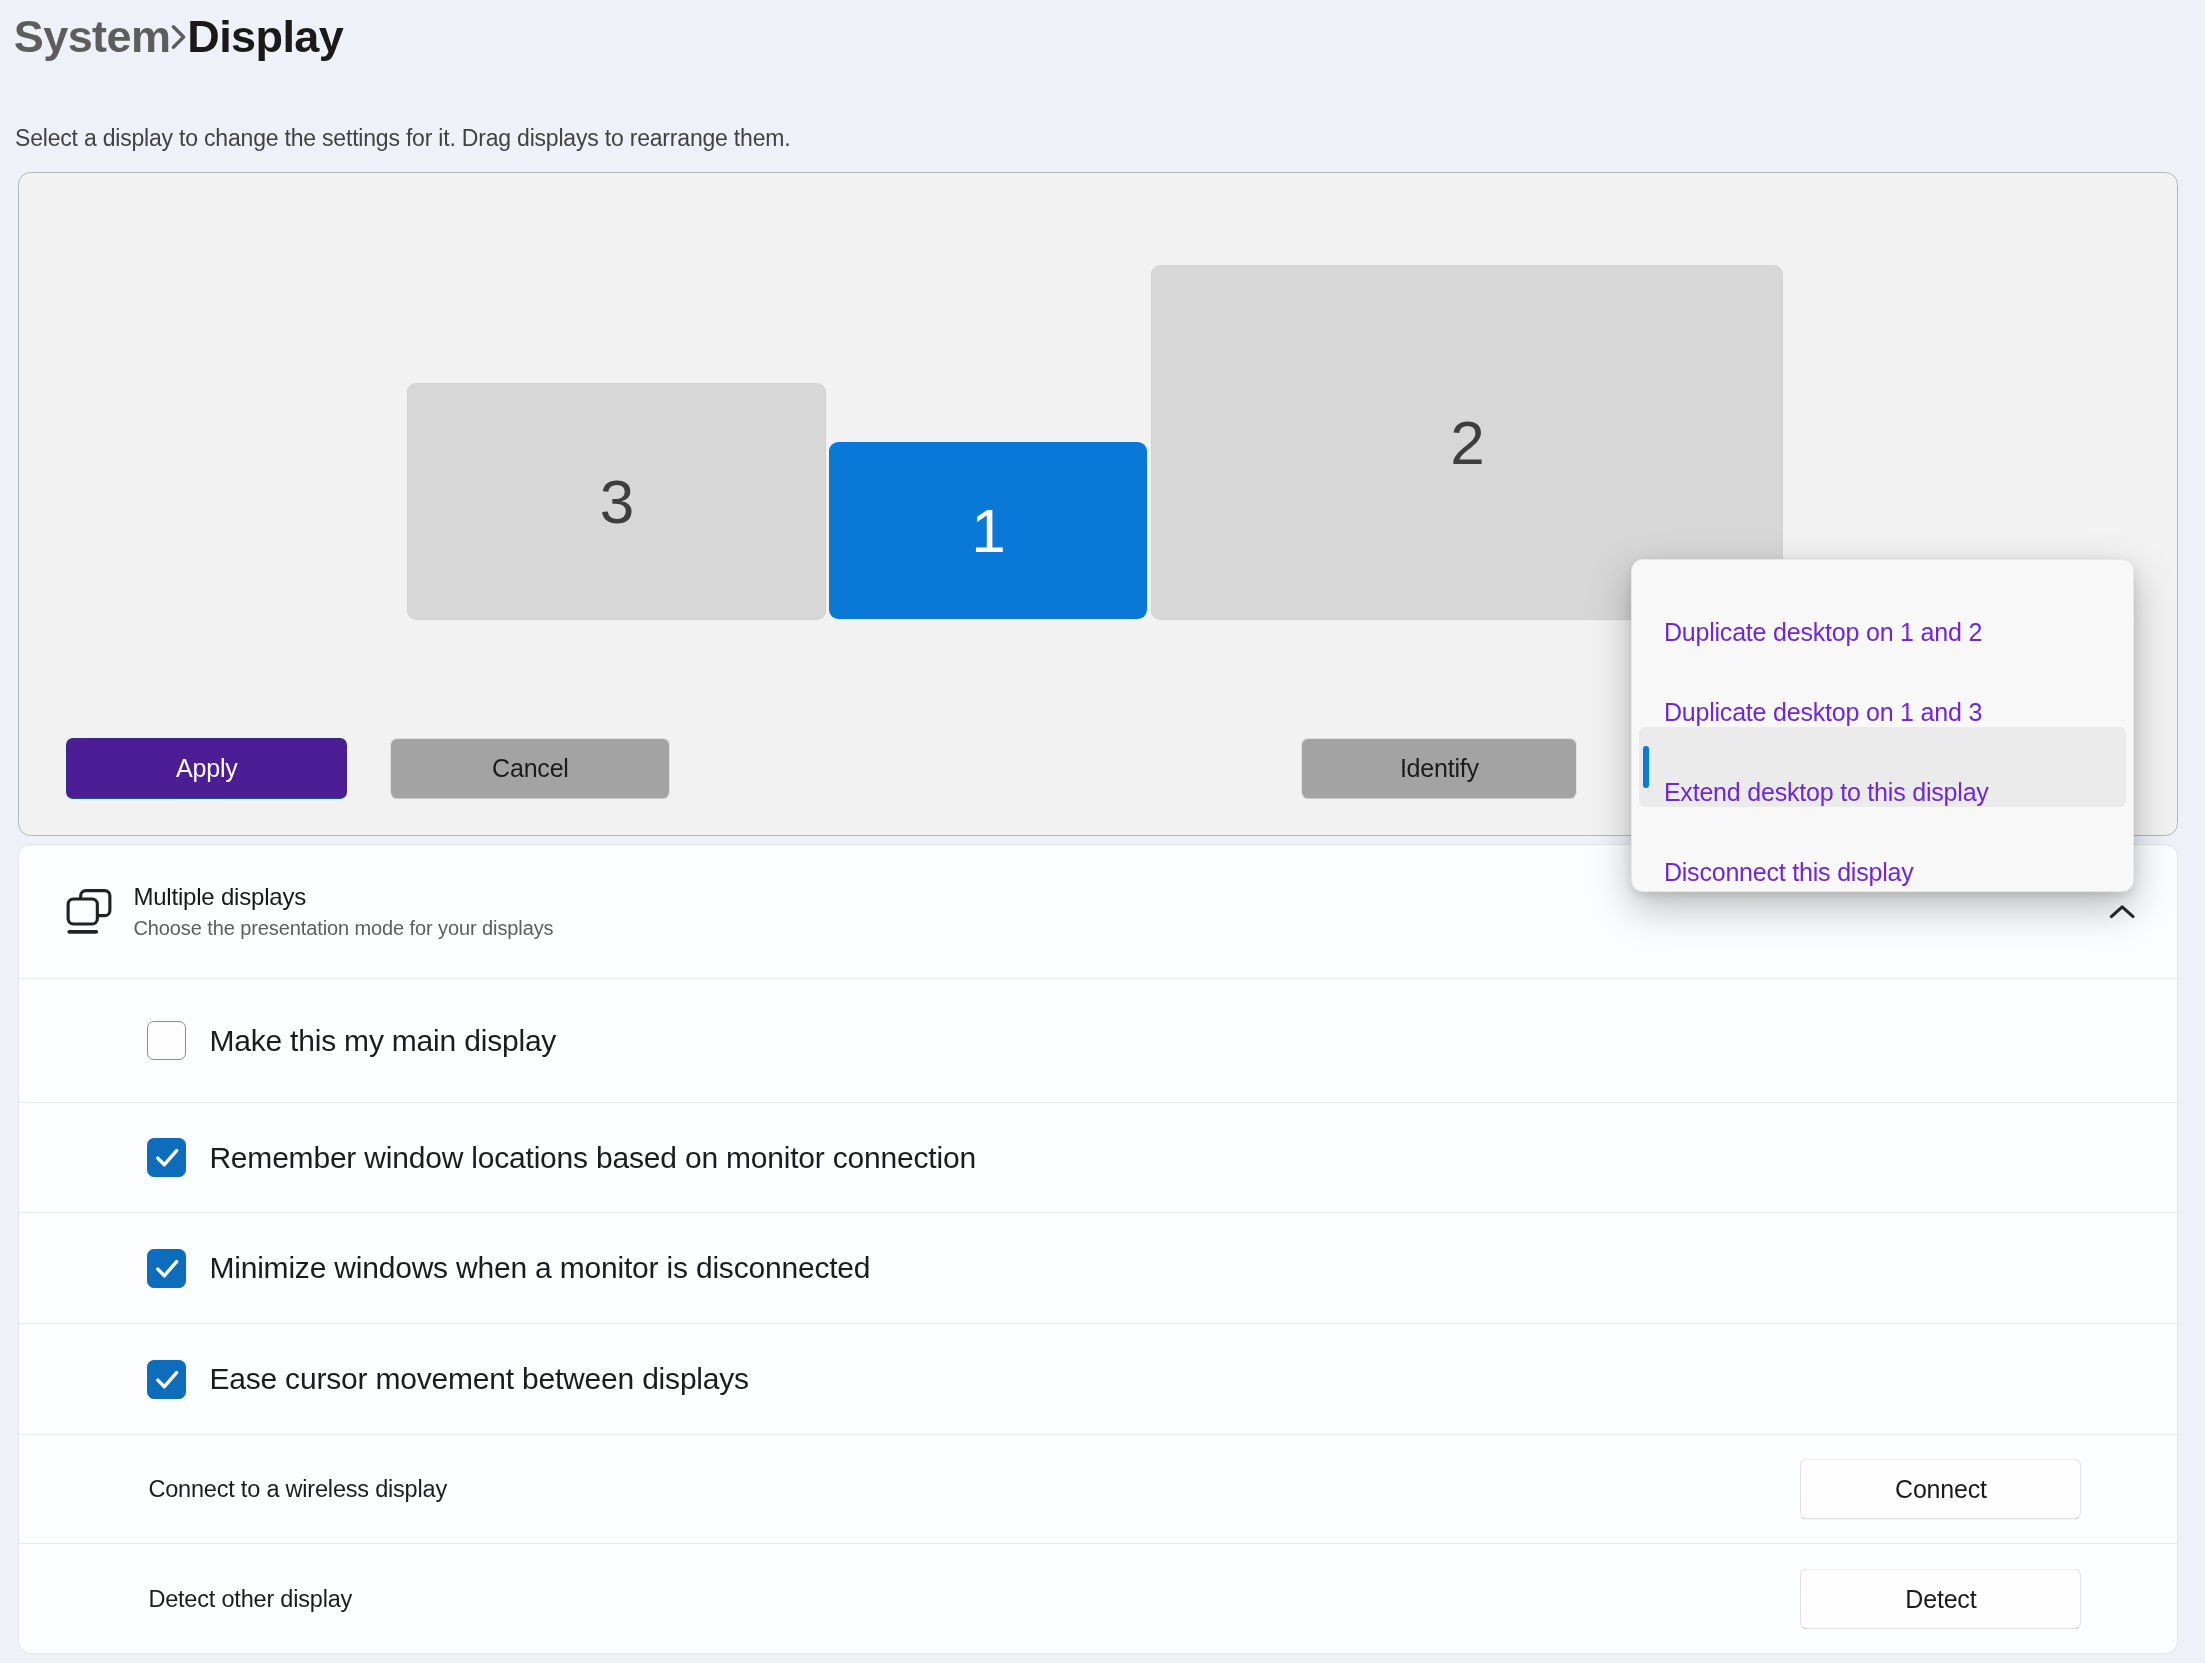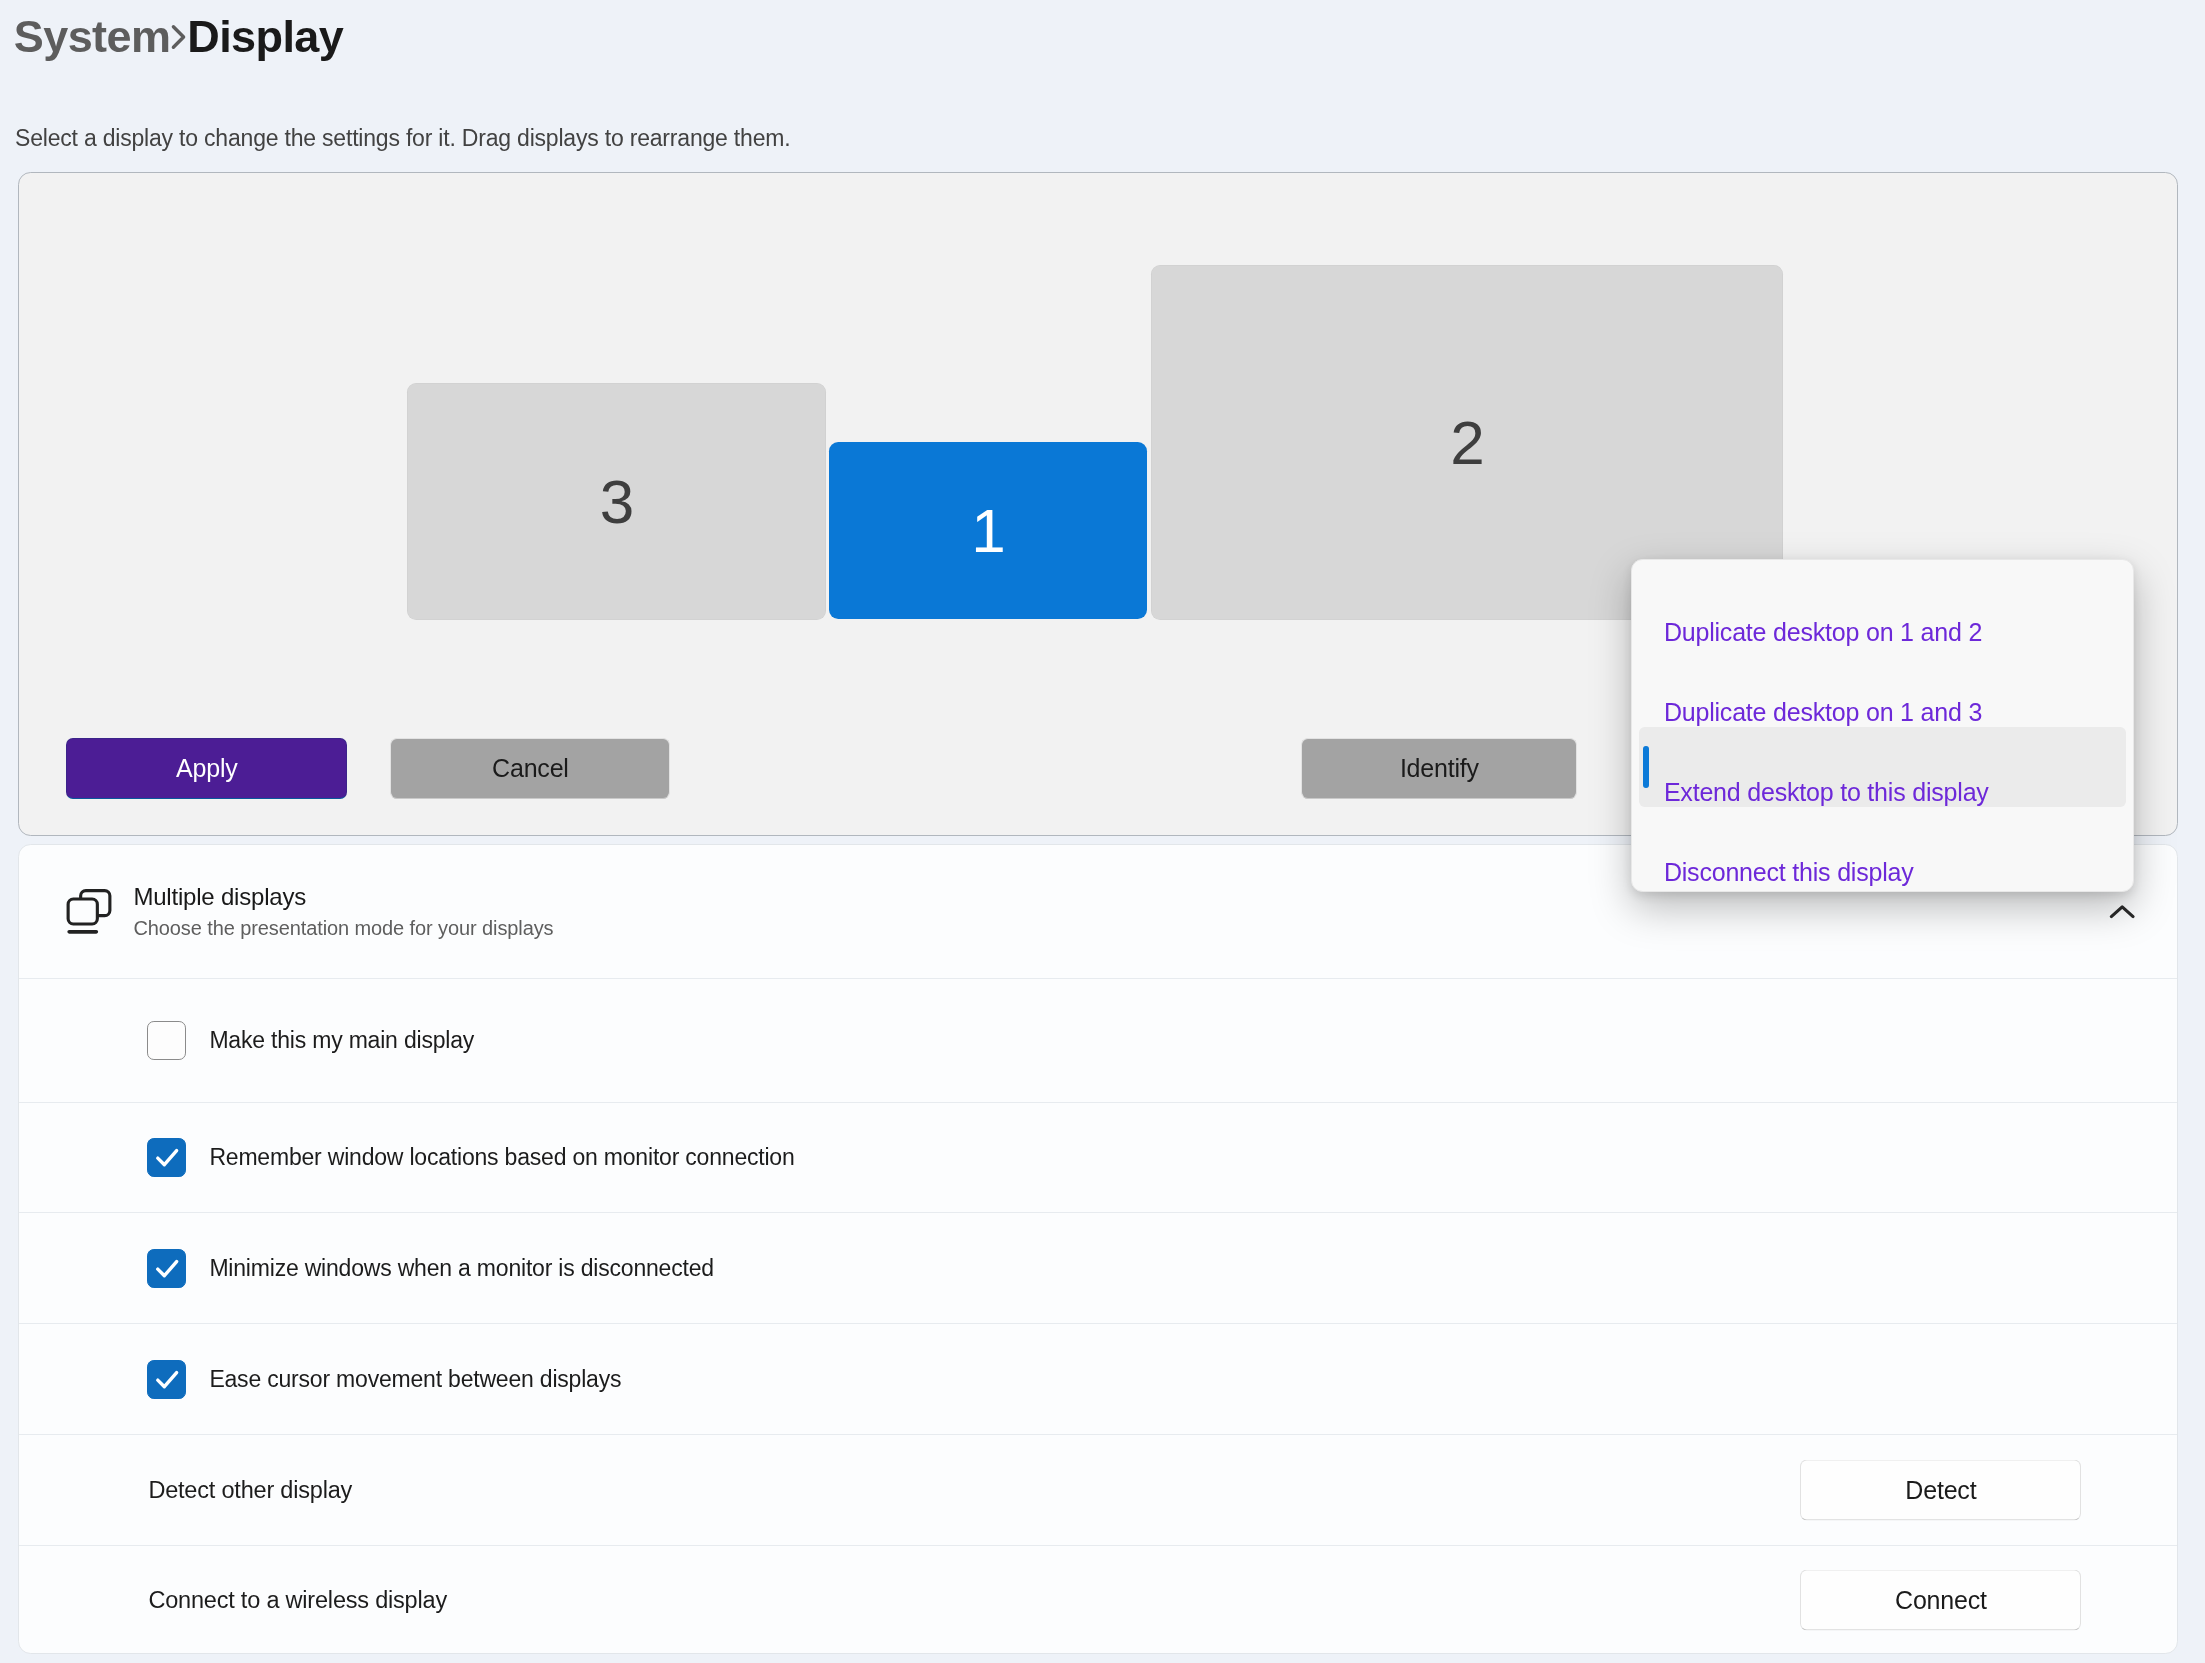--- a/index.html
+++ b/index.html
@@ -102,21 +102,21 @@
   .card-row.r6 { height:109px; }
 
   .checkbox {
     margin-left:128px; width:39px; height:39px; flex:0 0 auto;
     border:1.7px solid #8b8b8b; border-radius:6.9px; background:#fdfdfd;
     display:flex; align-items:center; justify-content:center; cursor:pointer;
   }
   .checkbox svg { display:none; width:26.4px; height:26.4px; }
   .checkbox.checked { background:#0e6cbd; border-color:#0e6cbd; }
   .checkbox.checked svg { display:block; }
-  .check-label { margin-left:23px; font-size:23px; color:#1c1c1c; letter-spacing:-0.2px;text-align:right; }
+  .check-label { margin-left:23px; font-size:30px; color:#1c1c1c; letter-spacing:-0.2px;text-align:right; }
 
   .action-label { margin-left:129px; font-size:23.5px; color:#1c1c1c; letter-spacing:-0.2px; }
   .action-btn {
     position:absolute; right:96px; top:50%; transform:translateY(-50%);
     width:281px; height:61px;
     background:#fefefe; color:#1b1b1b;
     border:1.1px solid #e2e2e2; border-bottom:1.7px solid #c9c9c9;
     border-radius:6.9px;
     display:flex; align-items:center; justify-content:center;
     font-size:25px; cursor:pointer; letter-spacing:-0.2px;
@@ -220,30 +220,30 @@
 
     <div class="card-row r4">
       <span class="checkbox checked">
         <svg viewBox="0 0 28 28" fill="none">
           <path d="M4 15 L11 22 L24 7" stroke="#ffffff" stroke-width="3.6" stroke-linecap="round" stroke-linejoin="round"></path>
         </svg>
       </span>
       <span class="check-label">Ease cursor movement between displays</span>
     </div>
 
+    <div class="card-row r6">
+      <span class="action-label">Connect to a wireless display</span>
+      <div class="action-btn">Connect</div>
+    </div>
+
     <div class="card-row r5">
       <span class="action-label">Detect other display</span>
       <div class="action-btn">Detect</div>
     </div>
 
-    <div class="card-row r6">
-      <span class="action-label">Connect to a wireless display</span>
-      <div class="action-btn">Connect</div>
-    </div>
-
   </section>
 
   <div class="menu">
     <div class="menu-item">
 
       <span>Duplicate desktop on 1 and 2</span>
     </div>
     <div class="menu-item">
 
       <span>Duplicate desktop on 1 and 3</span>

